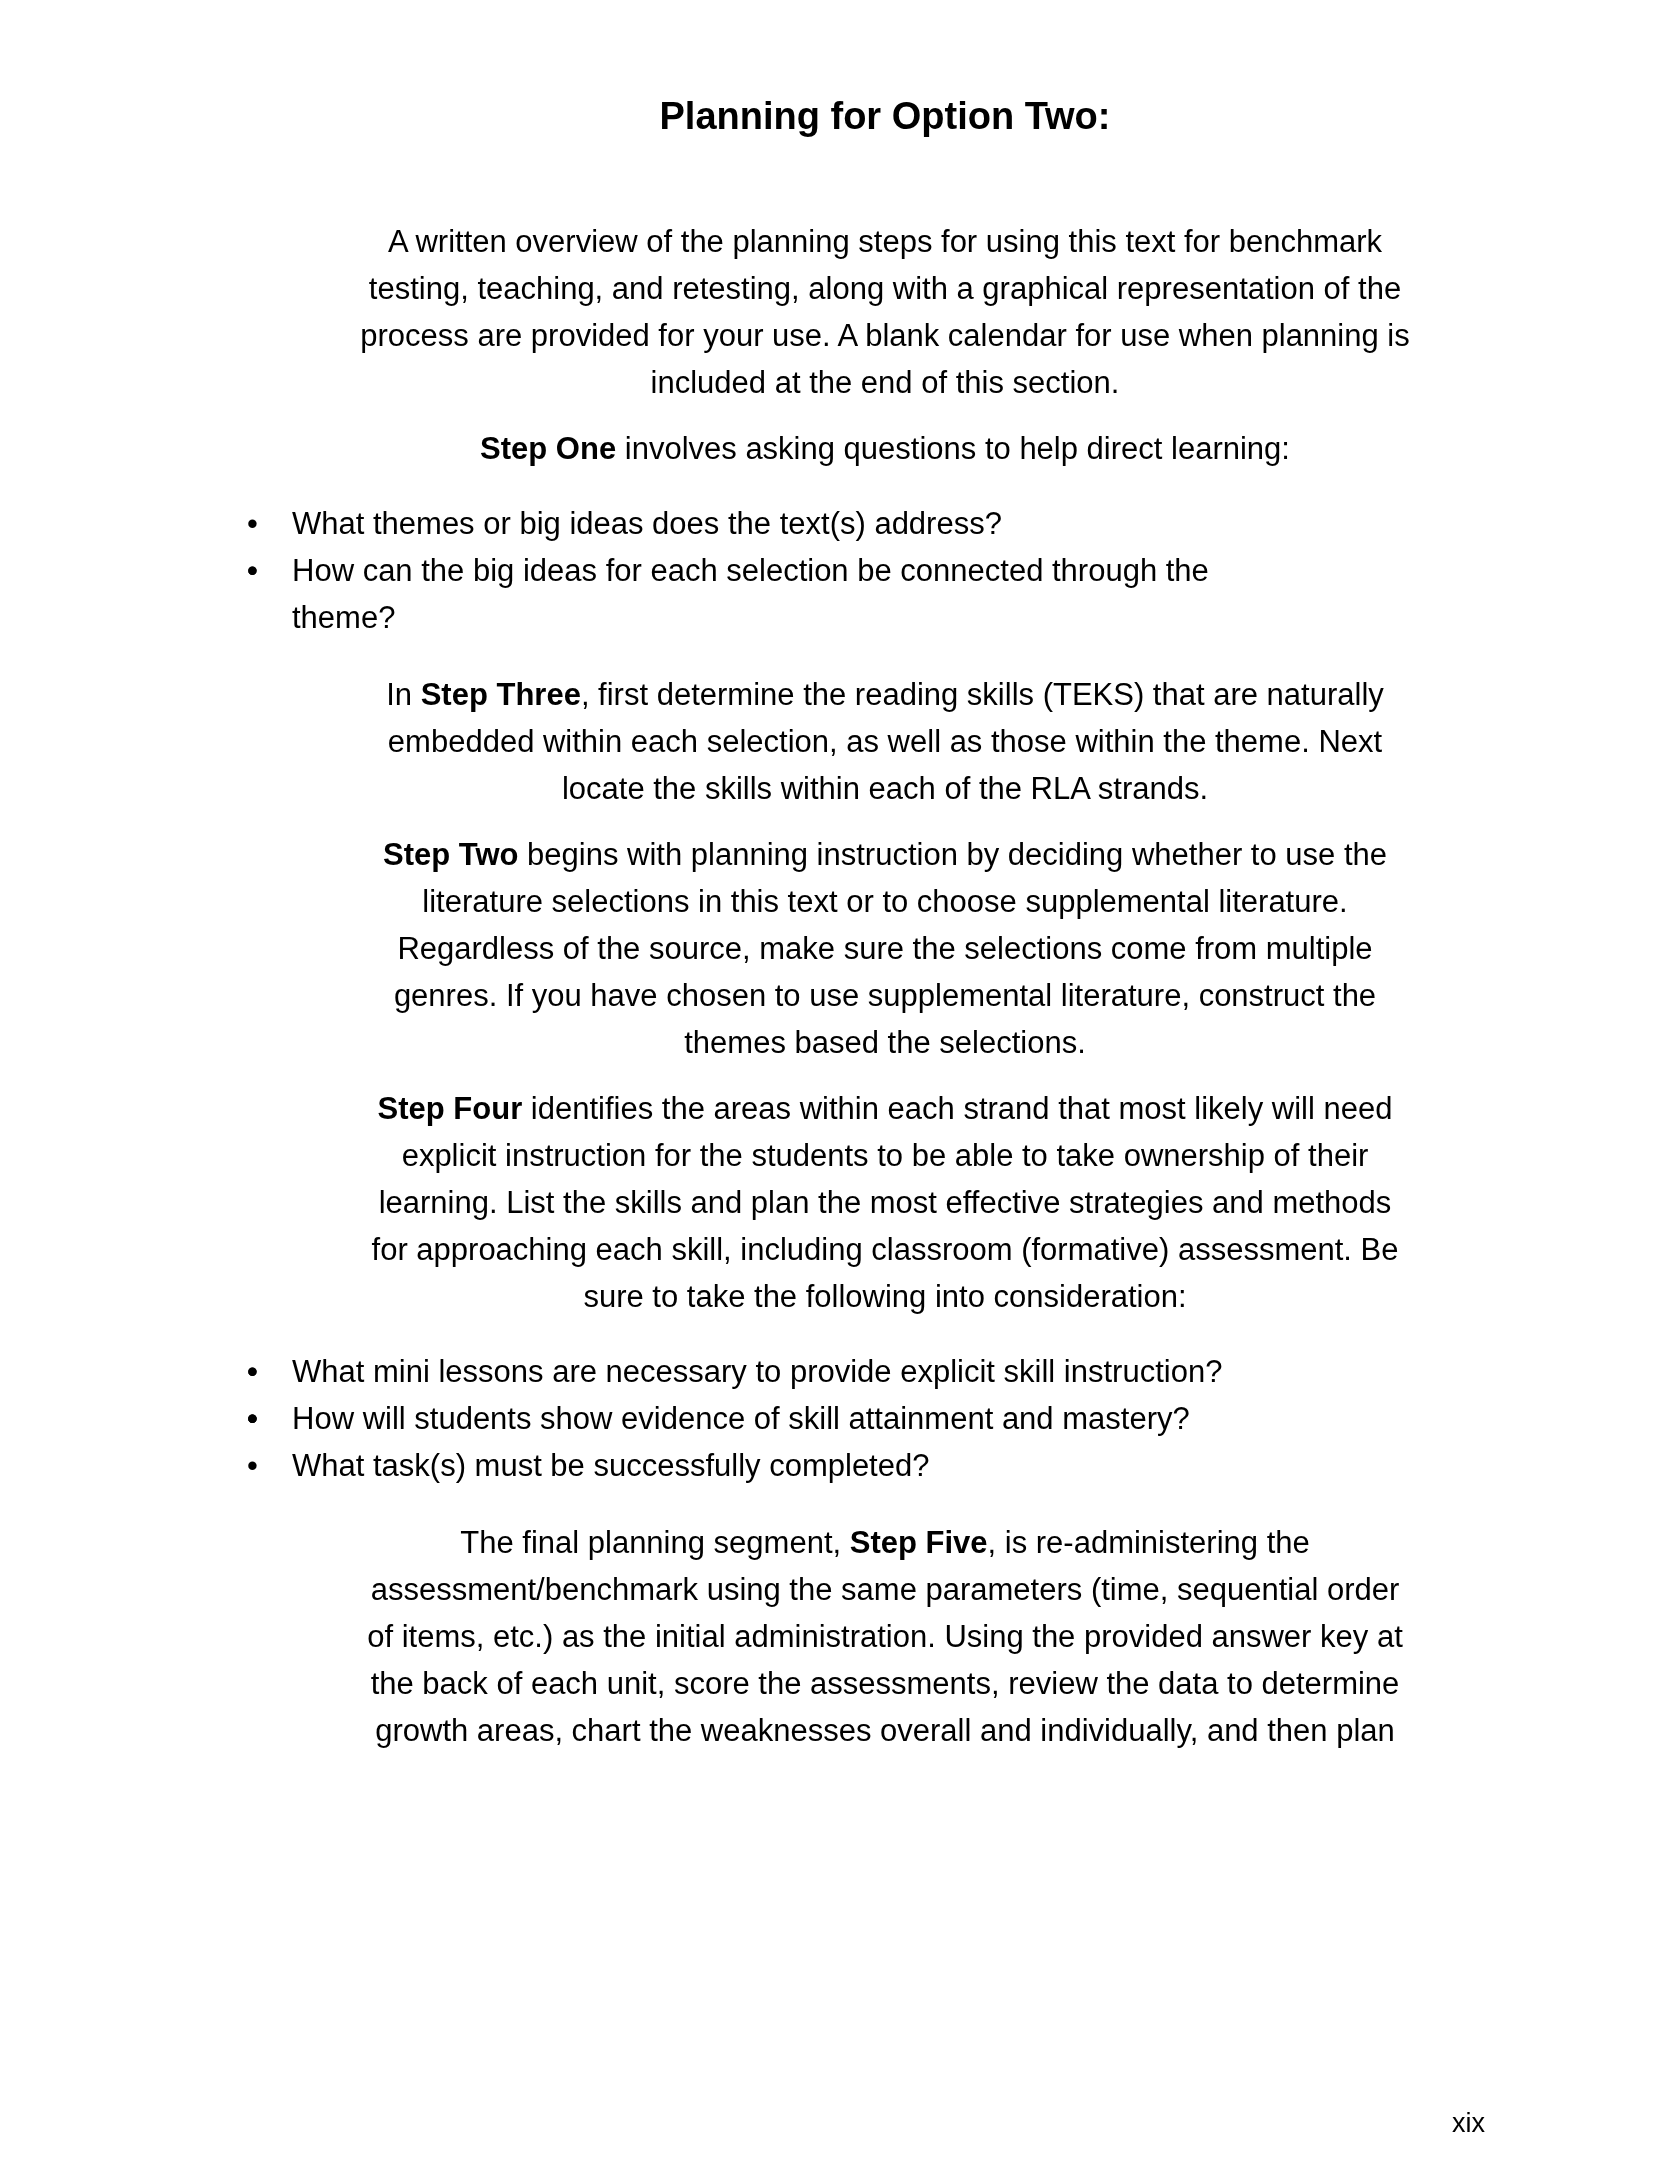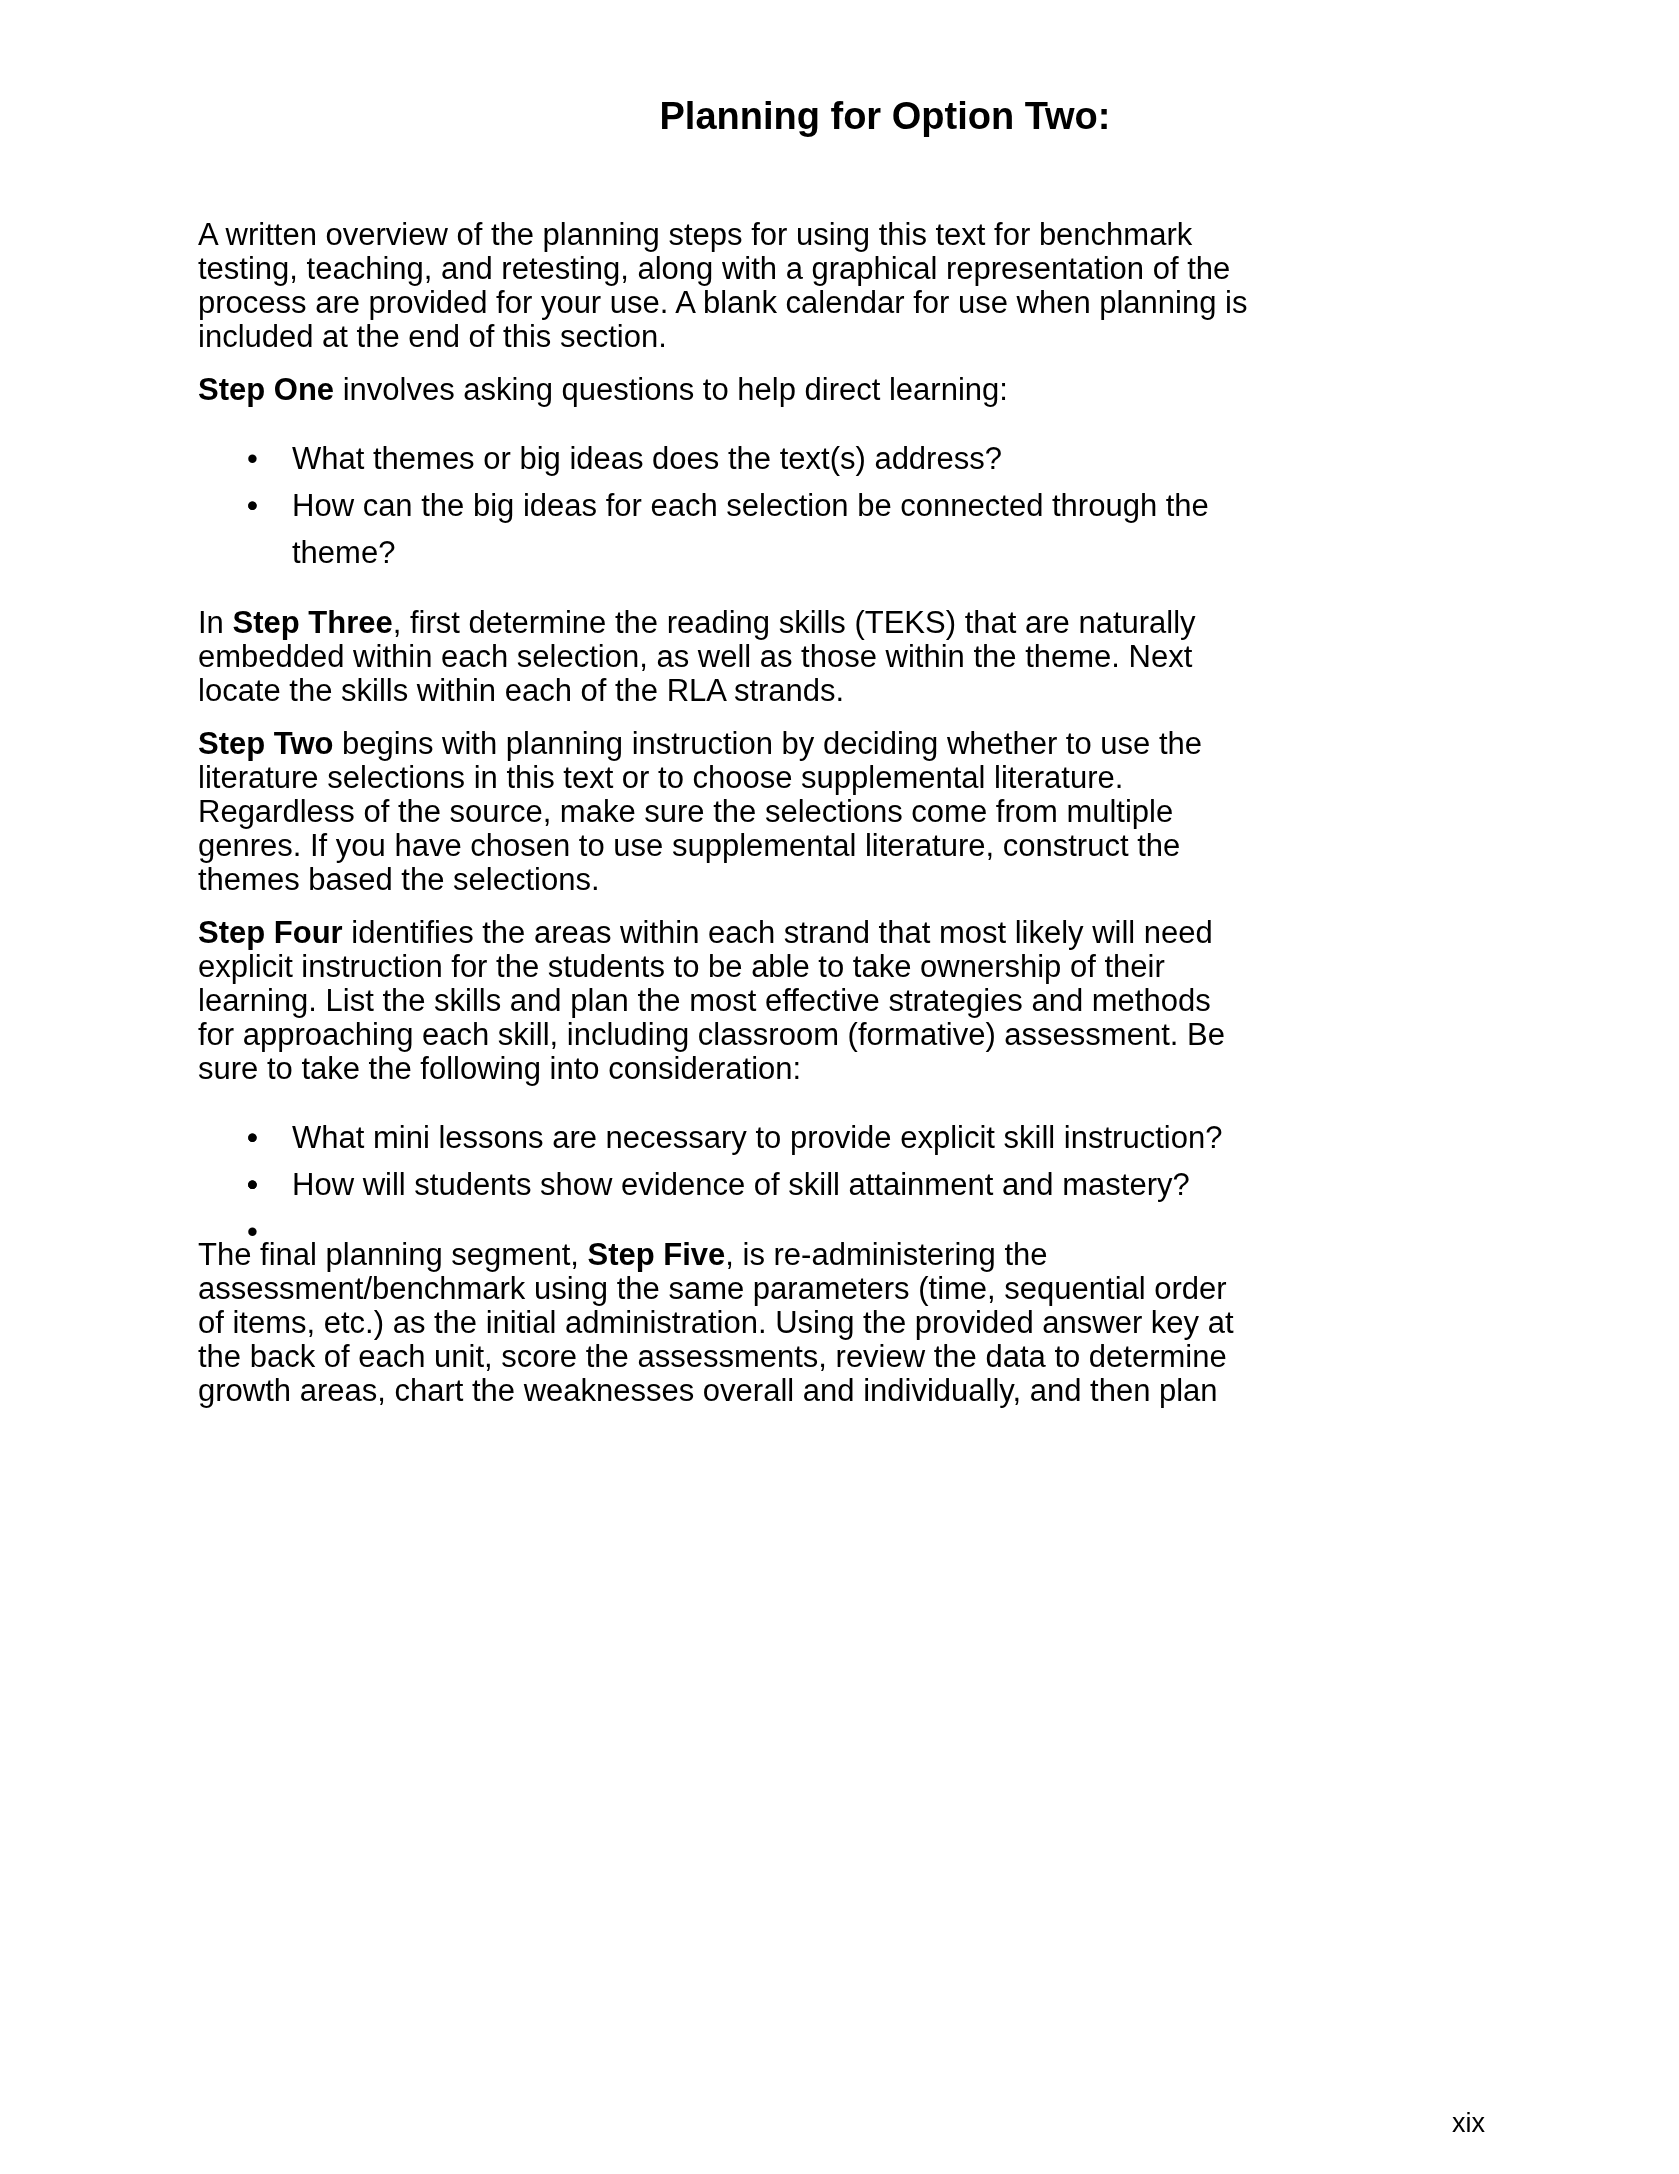--- a/index.html
+++ b/index.html
@@ -20,23 +20,24 @@
   }
   .doc-title {
     font-weight: bold;
     font-size: 38px;
     line-height: 45px;
     text-align: center;
     margin: 0 0 79px 0;
   }
   p.body-para {
     font-size: 31px;
-    line-height: 34px;
+    line-height: 47px;
     margin: 0 0 19px 0;
     white-space: pre-line;
+    text-align: center;
   }
   p.body-para strong { font-weight: bold; }
   ul.bullet-list {
     list-style: none;
     margin: 28px 0 30px 0;
     padding: 0;
     font-size: 31px;
     line-height: 47px;
   }
   ul.bullet-list li {
@@ -95,21 +96,21 @@
 learning. List the skills and plan the most effective strategies and methods
 for approaching each skill, including classroom (formative) assessment. Be
 sure to take the following into consideration:</span></p>
 
   <ul class="bullet-list">
     <li><span class="bullet">•</span></li>
     <li><span class="bullet">•</span><span>What mini lessons are necessary to provide explicit skill instruction?</span></li>
     <li><span class="bullet">•</span></li>
     <li><span class="bullet">•</span></li>
     <li><span class="bullet">•</span><span>How will students show evidence of skill attainment and mastery?</span></li>
-    <li><span class="bullet">•</span></li>
+    <li><span class="bullet">•</span><span>What task(s) must be successfully completed?</span></li>
   </ul>
 
   <p class="body-para"><span>The final planning segment, </span><strong>Step Five</strong><span>, is re-administering the
 assessment/benchmark using the same parameters (time, sequential order
 of items, etc.) as the initial administration. Using the provided answer key at
 the back of each unit, score the assessments, review the data to determine
 growth areas, chart the weaknesses overall and individually, and then plan</span></p>
 
   <div class="footer-pageno">xix</div>
 

